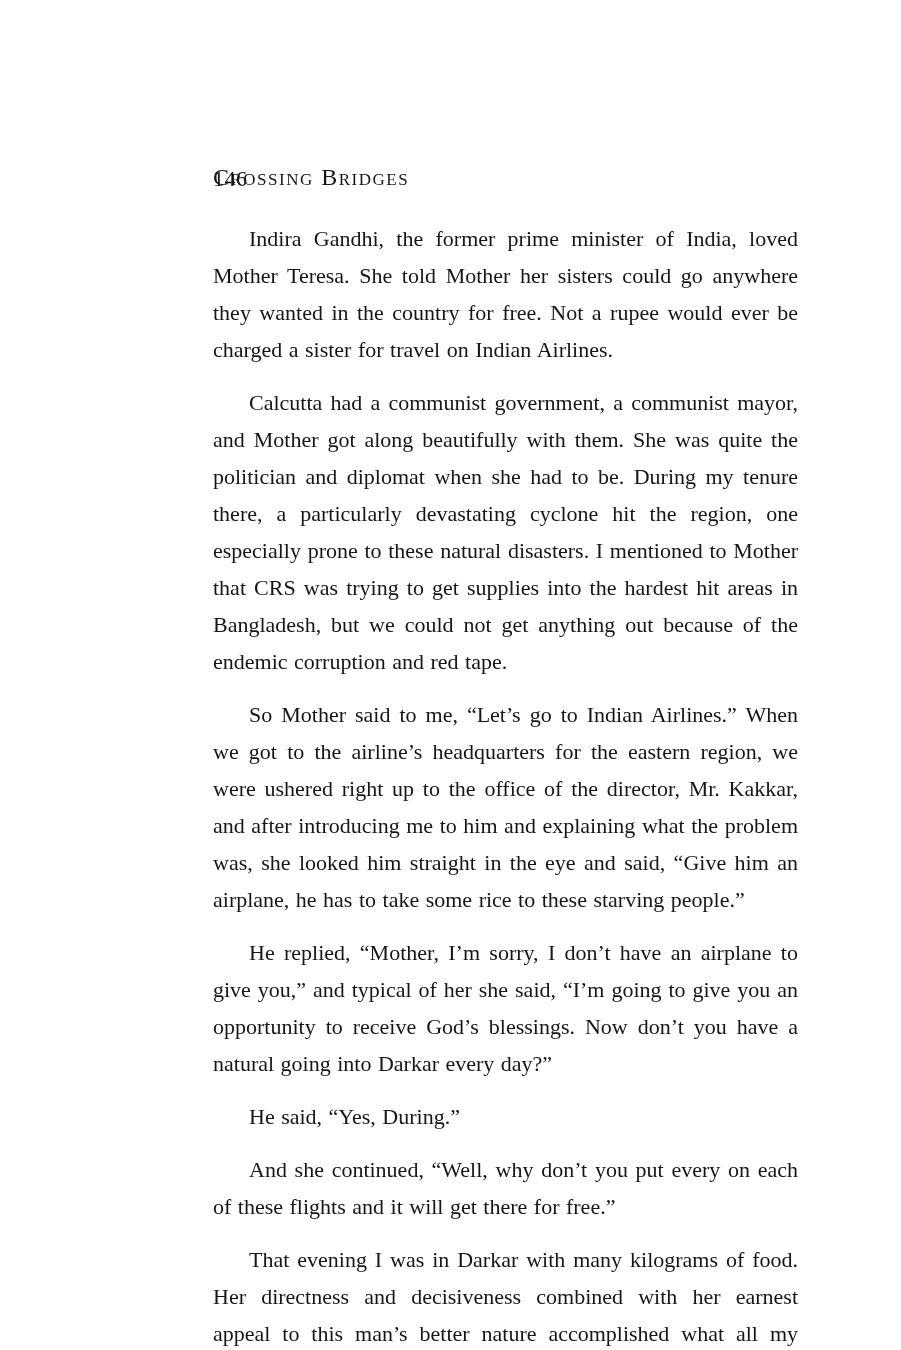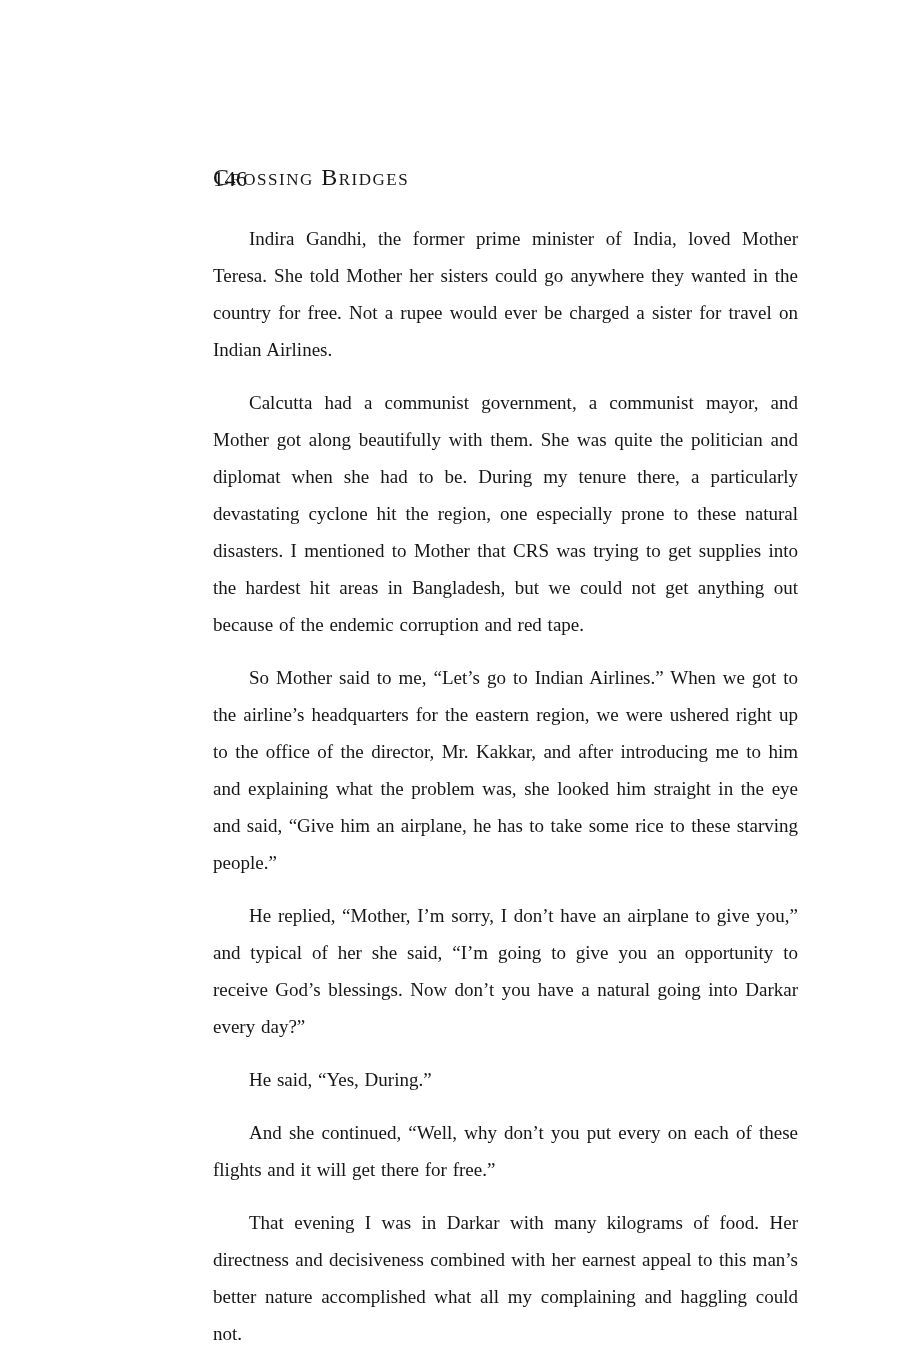--- a/index.html
+++ b/index.html
@@ -42,21 +42,21 @@
     letter-spacing: 1.5px;
     color: #161616;
   }
   .body-text {
     position: absolute;
     top: 140px;
     left: 133px;
     width: 617px;
   }
   .body-text p {
-    font-size: 19px;
+    font-size: 22px;
     line-height: 37px;
     text-align: justify;
     text-indent: 36px;
     color: #161616;
     word-spacing: 1px;
   }
 </style>
 </head>
 <body>
 

